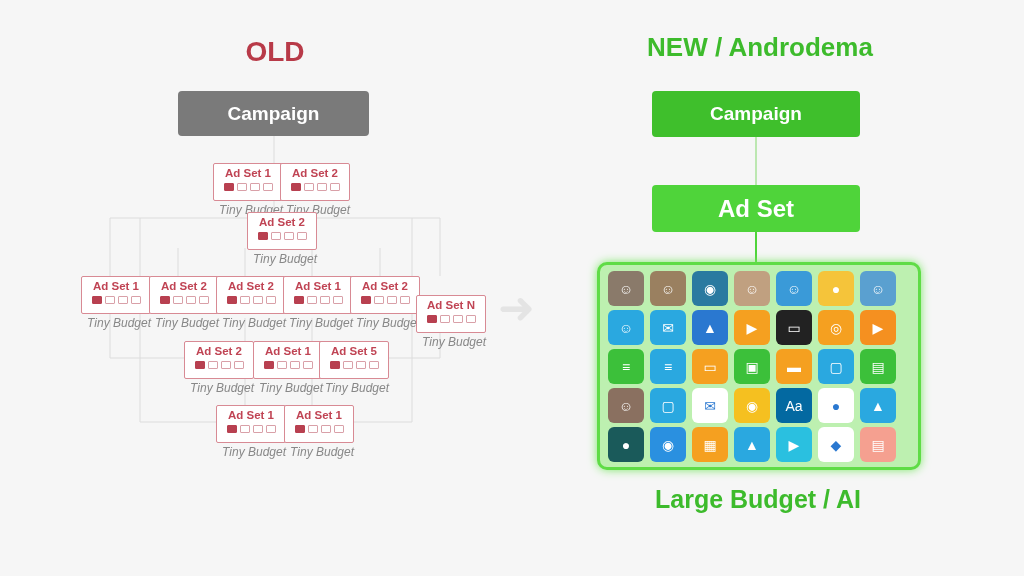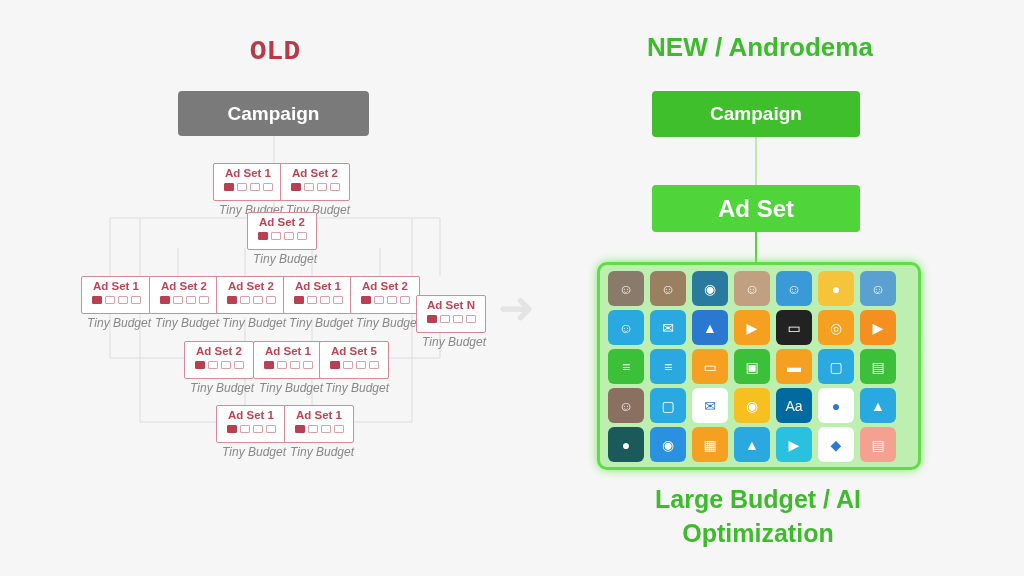--- a/index.html
+++ b/index.html
@@ -1,18 +1,18 @@
 <!DOCTYPE html>
 <html><head>
 <meta charset="utf-8">
 <style>
   html,body{margin:0;padding:0;}
   body{width:1024px;height:576px;background:#f6f6f6;position:relative;overflow:hidden;font-family:"Liberation Sans",sans-serif;}
   .abs{position:absolute;}
-  .title-old{left:0;width:550px;top:36px;text-align:center;color:#b83a48;font-weight:bold;font-size:28px;font-family:Liberation Mono, monospace;}
+  .title-old{left:0;width:550px;top:36px;text-align:center;color:#b83a48;font-weight:bold;font-size:28px;}
   .title-new{left:600px;width:320px;top:32px;text-align:center;color:#3dbb2c;font-weight:bold;font-size:26px;}
   .camp-old{left:178px;top:91px;width:191px;height:45px;background:#7a7a7a;border-radius:4px;color:#fff;font-weight:bold;font-size:19px;display:flex;align-items:center;justify-content:center;}
   .camp-new{left:652px;top:91px;width:208px;height:46px;background:#3fbf2c;border-radius:4px;color:#fff;font-weight:bold;font-size:19px;display:flex;align-items:center;justify-content:center;}
   .adset-new{left:652px;top:185px;width:208px;height:47px;background:#4fd43a;border-radius:4px;color:#fff;font-weight:bold;font-size:24px;display:flex;align-items:center;justify-content:center;}
   .node{position:absolute;width:70px;}
   .node .box{border:1.5px solid #d88a94;background:#fff;border-radius:2px;height:36px;}
   .node .lbl{color:#c04454;font-size:11.5px;font-weight:bold;text-align:center;margin-top:3px;}
   .node .ics{display:flex;justify-content:center;gap:3px;margin-top:4px;}
   .node .ics span{width:8px;height:6px;border:1px solid #d9a0a8;border-radius:1px;}
   .node .ics span.f{background:#b84050;border-color:#b84050;}
@@ -254,14 +254,13 @@
       <div class="tile" style="background: rgb(245, 160, 32);">▦</div>
       <div class="tile" style="background: rgb(42, 168, 224);">▲</div>
       <div class="tile" style="background: rgb(42, 192, 224);">▶</div>
       <div class="tile" style="background: rgb(255, 255, 255); color: rgb(42, 120, 208);">◆</div>
       <div class="tile" style="background: rgb(245, 160, 144);">▤</div>
     </div>
 </div>
 
 <div class="abs footer">
   <div>Large Budget / AI</div>
-  <div>Optimization</div>
 </div>
 
 </body></html>

